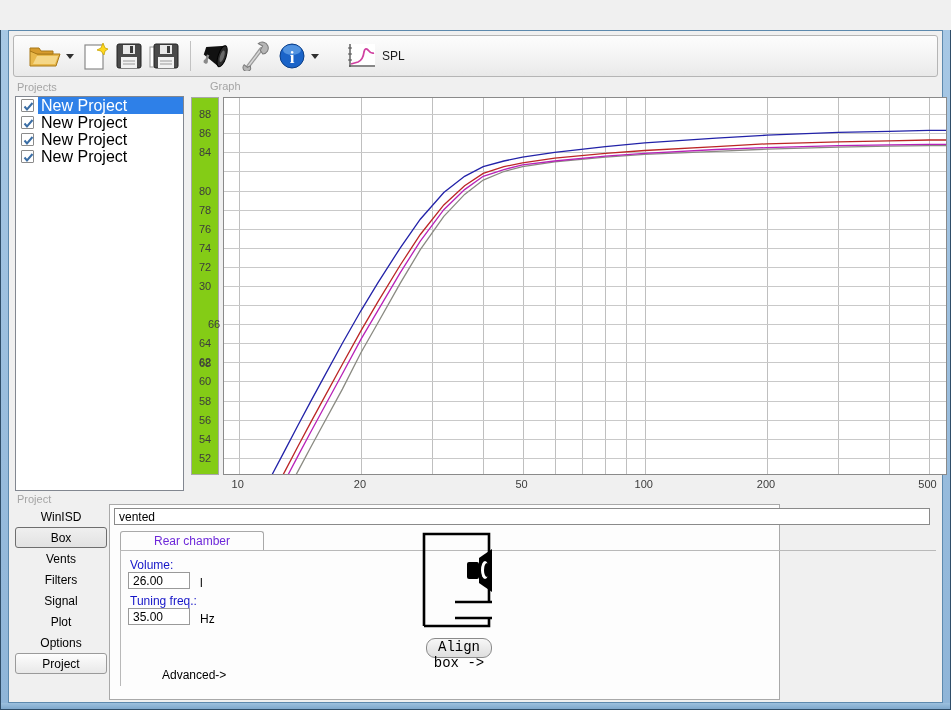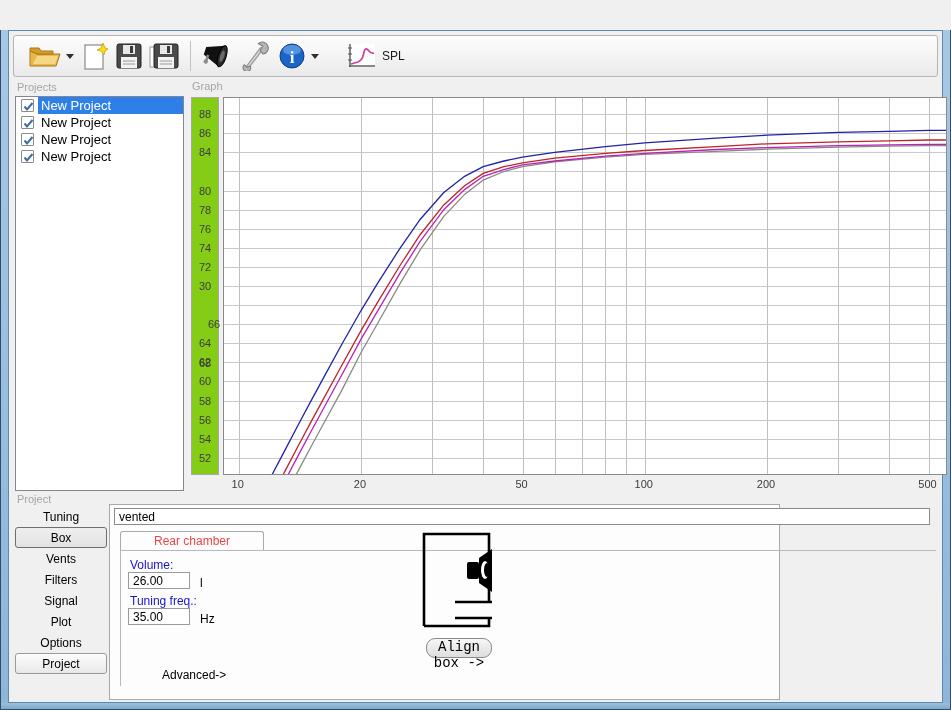--- a/index.html
+++ b/index.html
@@ -42,29 +42,29 @@
     border:1px solid #b5b5b5; border-radius:3px; display:flex; align-items:center; padding-left:10px; }
   .tbtn { display:flex; align-items:center; justify-content:center; height:36px; padding:0 3px; }
   .tsep { width:1px; height:30px; background:#c2c2c2; margin:0 8px; }
   .drop-arrow { width:0; height:0; border-left:4px solid transparent; border-right:4px solid transparent;
     border-top:5px solid #303030; margin:0 6px 0 2px; }
   .spl-label { font-size:12px; color:#1a1a1a; margin-left:6px; }
 
   
   .panel-label { position:absolute; font-size:11px; color:#a5a5a5; }
   .lbl-projects { left:8px; top:50px; }
-  .lbl-graph { left:183px; top:49px; }
+  .lbl-graph { left:201px; top:49px; }
   .lbl-project { left:8px; top:462px; }
   .projects-list { position:absolute; left:6px; top:65px; width:169px; height:395px;
     background:#ffffff; border:1px solid #828790; overflow:hidden; }
   .proj-row { display:flex; align-items:center; height:17px; padding-left:5px; }
   .checkbox { width:13px; height:13px; background:#fff; border:1px solid #8b8b8b; border-radius:1px;
     margin-right:4px; flex:none; position:relative; }
   .checkbox svg { position:absolute; left:0; top:0; }
-  .proj-name { font-size:13px; color:#000; padding:1px 3px 1px 3px; flex:1; line-height:15px; }
+  .proj-name { font-size:16px; color:#000; padding:1px 3px 1px 3px; flex:1; line-height:15px; }
   .proj-row.selected .proj-name { background:#2e80e8; color:#ffffff; }
 
   
   .yaxis-strip { position:absolute; left:182px; top:66px; width:28px; height:378px;
     background:#84cc16; border:1px solid #a8a8a8; }
   .ylab { position:absolute; width:100%; text-align:center; font-size:11px; color:#3c3c3c; }
   .plot { position:absolute; left:214px; top:66px; width:724px; height:378px;
     background:#ffffff; border:1px solid #8a8a8a; }
   .plot svg { display:block; }
   .xaxis-row { position:absolute; left:214px; top:447px; width:724px; height:16px; }
@@ -78,21 +78,21 @@
   .tab-pressed { background:linear-gradient(180deg,#efefef,#e2e2e2); border:1px solid #6e6e6e; border-radius:3px; }
   .tab-button { background:linear-gradient(180deg,#fdfdfd,#e8e8e8); border:1px solid #9a9a9a; border-radius:3px; }
 
   .page { position:absolute; left:100px; top:473px; width:671px; height:196px;
     background:#fdfdfd; border:1px solid #a9a9a9; }
   .vented-input { position:absolute; left:4px; top:3px; width:816px; height:17px;
     border:1px solid #8a8a8a; background:#fff; font-family:"Liberation Sans",sans-serif;
     font-size:12px; padding:0 4px; color:#000; }
   .chamber-tab { position:absolute; left:10px; top:26px; width:144px; height:19px;
     border:1px solid #a9a9a9; border-bottom:none; border-radius:3px 3px 0 0; background:#fdfdfd;
-    display:flex; align-items:center; justify-content:center; font-size:12px; color:#ef4444; }
+    display:flex; align-items:center; justify-content:center; font-size:12px; color:#6d28d9; }
   .groupbox { position:absolute; left:10px; top:45px; width:816px; height:136px;
     border-top:1px solid #b9b9b9; border-left:1px solid #b9b9b9; }
   .fld-label { position:absolute; font-size:12px; color:#1515c8; }
   .lbl-volume { left:20px; top:53px; }
   .lbl-tuning { left:20px; top:89px; }
   .fld { position:absolute; width:62px; height:17px; border:1px solid #9a9a9a; background:#fff;
     font-family:"Liberation Sans",sans-serif; font-size:12px; padding:0 4px; color:#000; }
   .fld-volume { left:18px; top:67px; }
   .fld-tuning { left:18px; top:103px; }
   .unit { position:absolute; font-size:12px; color:#000; }
@@ -299,21 +299,21 @@
         <div class="xlab" style="left: -3.29642px;">10</div>
         <div class="xlab" style="left: 118.934px;">20</div>
         <div class="xlab" style="left: 280.513px;">50</div>
         <div class="xlab" style="left: 402.743px;">100</div>
         <div class="xlab" style="left: 524.973px;">200</div>
         <div class="xlab" style="left: 686.553px;">500</div>
       </div>
 
     <div class="panel-label lbl-project">Project</div>
     <div class="tab-col">
-        <div class="tab-item tab-flat">Tuning</div>
+        <div class="tab-item tab-flat">WinISD</div>
         <div class="tab-item tab-pressed">Box</div>
         <div class="tab-item tab-flat">Vents</div>
         <div class="tab-item tab-flat">Filters</div>
         <div class="tab-item tab-flat">Signal</div>
         <div class="tab-item tab-flat">Plot</div>
         <div class="tab-item tab-flat">Options</div>
         <div class="tab-item tab-button">Project</div>
       </div>
 
     <div class="page">

